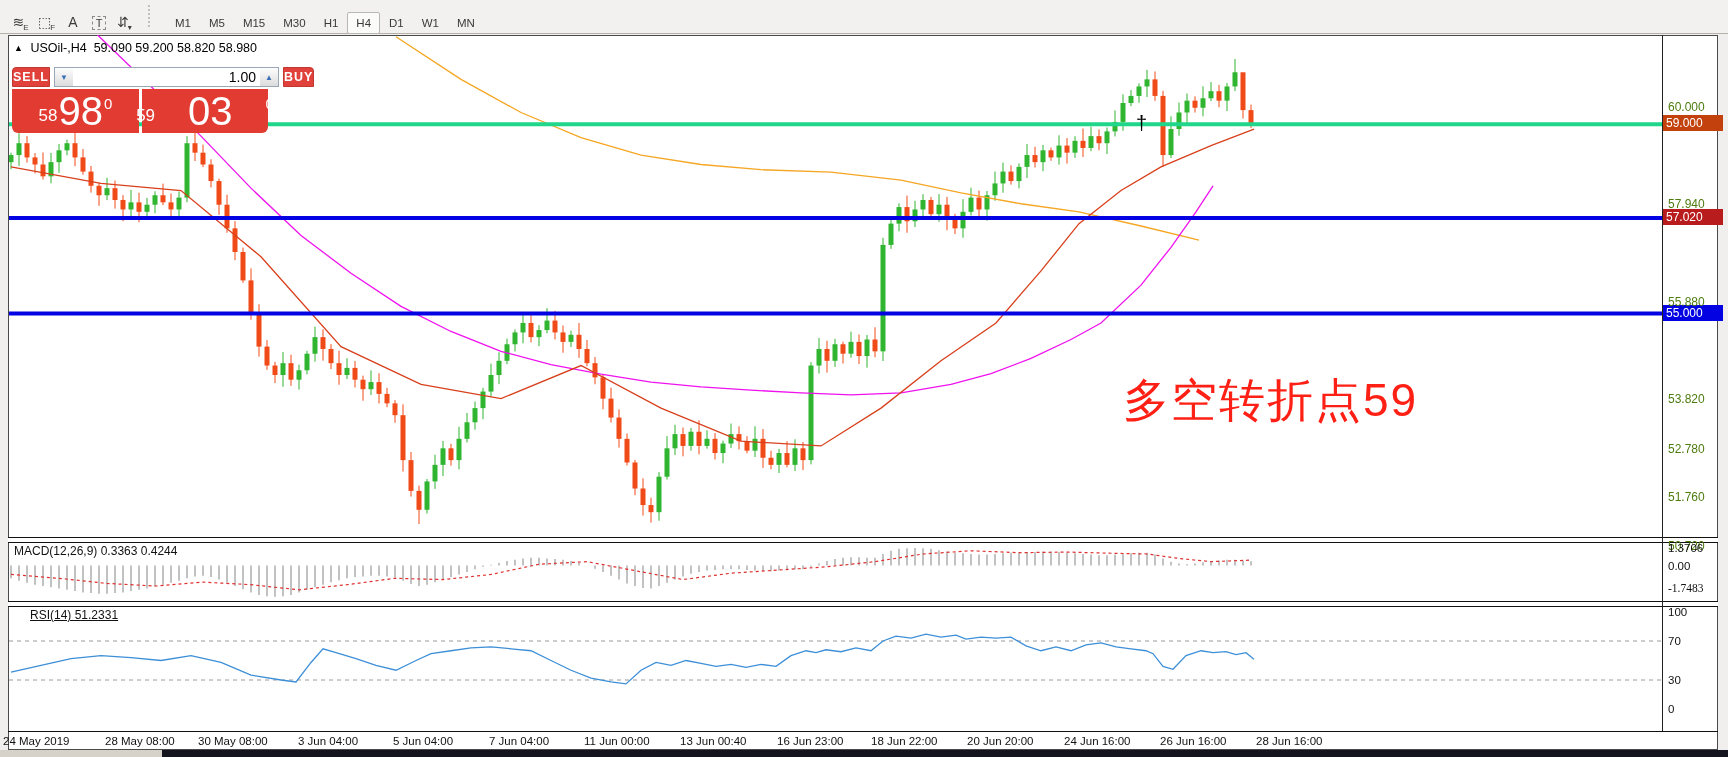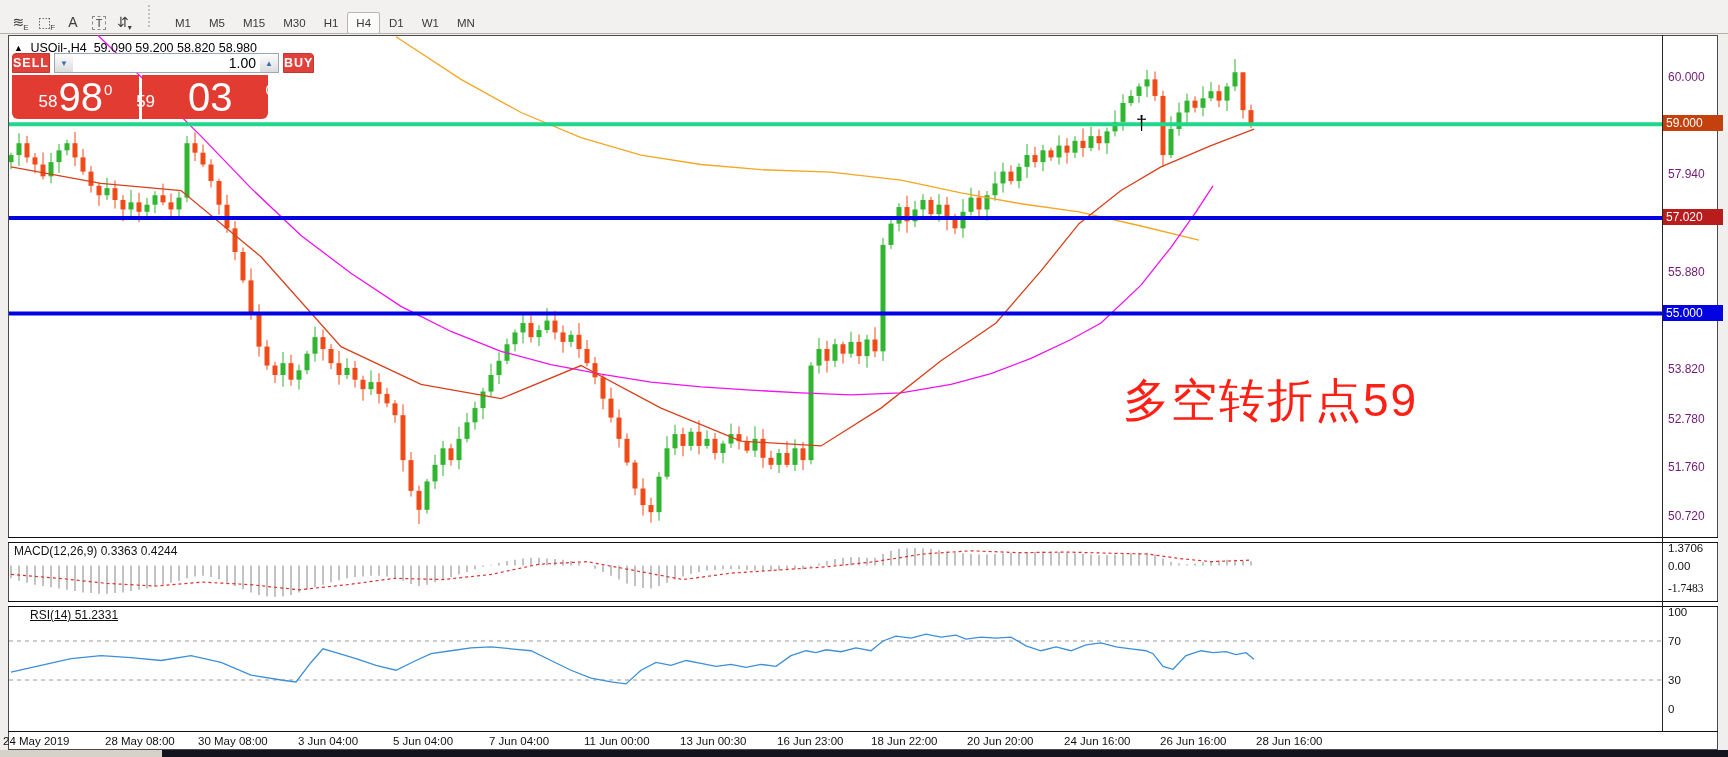--- a/index.html
+++ b/index.html
@@ -15,28 +15,28 @@
   .tbsep{display:inline-block;width:5px;height:22px;margin:5px 6px 0 6px;
          border-left:2px dotted #c2c0bb;}
   .tf{display:inline-block;padding:4px 8px;margin-top:3px;font-size:11.5px;color:#3a3a3a;
       border:1px solid transparent;border-radius:2px;}
   .tf.active{background:#fbfbfa;border-color:#b9b7b2;}
   
   #frame{left:8px;top:35px;width:1710px;height:715px;background:#fff;border:1px solid #4a4a4a;box-sizing:border-box;}
   .sep{left:8px;width:1710px;height:4px;background:#fff;border-top:1px solid #111;border-bottom:1px solid #111;}
   #axisline{left:1662px;top:35px;width:1px;height:696px;background:#222;}
   #baseline{left:8px;top:731px;width:1710px;height:1px;background:#111;}
-  .pricetick{position:absolute;left:1668px;width:56px;font-size:12px;color:#701a75;}
+  .pricetick{position:absolute;left:1668px;width:56px;font-size:12px;color:#4d7c0f;margin-top:30px;}
   .pricetag{position:absolute;left:1663px;width:54px;font-size:12px;color:#fff;padding:1px 3px;}
   .axlabel{position:absolute;left:1668px;font-size:11.5px;color:#111;}
   .timelabel{position:absolute;top:735px;font-size:11.5px;color:#111;white-space:nowrap;}
   
   #symline{left:14px;top:41px;font-size:12.5px;color:#000;}
   #symline .tri{font-size:9px;position:relative;top:-1px;margin-right:4px;}
-  #tradepanel{left:12px;top:53px;width:256px;}
+  #tradepanel{left:12px;top:67px;width:256px;}
   .traderow{display:flex;height:20px;}
   .tradebtn{background:#e0413a;color:#fff;font-size:12.5px;font-weight:600;letter-spacing:1px;
             display:flex;align-items:center;justify-content:center;border:1px solid #c23830;}
   #sellbtn{width:62px;border-radius:4px 0 0 0;}
   #buybtn{width:62px;border-radius:0 4px 0 0;margin-left:4px;}
   #volgroup{display:flex;flex:1;margin-left:4px;border:1px solid #9aa7b8;background:#fff;}
   .volbtn{width:18px;background:linear-gradient(#fdfdfd,#dcdcdc);color:#3b6fb5;font-size:8px;
           display:flex;align-items:center;justify-content:center;border:0;}
   #volinput{flex:1;border:0;outline:0;text-align:right;font-size:14px;padding-right:4px;color:#000;
             font-family:"Liberation Sans",sans-serif;}
@@ -592,21 +592,21 @@
     <div class="axlabel" style="top: 703.25px;">0</div>
   </div>
 <div id="timeaxis">
     <div class="timelabel" style="left: 3px;">24 May 2019</div>
     <div class="timelabel" style="left: 105px;">28 May 08:00</div>
     <div class="timelabel" style="left: 198px;">30 May 08:00</div>
     <div class="timelabel" style="left: 298px;">3 Jun 04:00</div>
     <div class="timelabel" style="left: 393px;">5 Jun 04:00</div>
     <div class="timelabel" style="left: 489px;">7 Jun 04:00</div>
     <div class="timelabel" style="left: 584px;">11 Jun 00:00</div>
-    <div class="timelabel" style="left: 680px;">13 Jun 00:30</div>
+    <div class="timelabel" style="left: 680px;">13 Jun 00:40</div>
     <div class="timelabel" style="left: 777px;">16 Jun 23:00</div>
     <div class="timelabel" style="left: 871px;">18 Jun 22:00</div>
     <div class="timelabel" style="left: 967px;">20 Jun 20:00</div>
     <div class="timelabel" style="left: 1064px;">24 Jun 16:00</div>
     <div class="timelabel" style="left: 1160px;">26 Jun 16:00</div>
     <div class="timelabel" style="left: 1256px;">28 Jun 16:00</div>
   </div>
 
 <div id="symline" class="abs">
   <span class="tri">▲</span>

